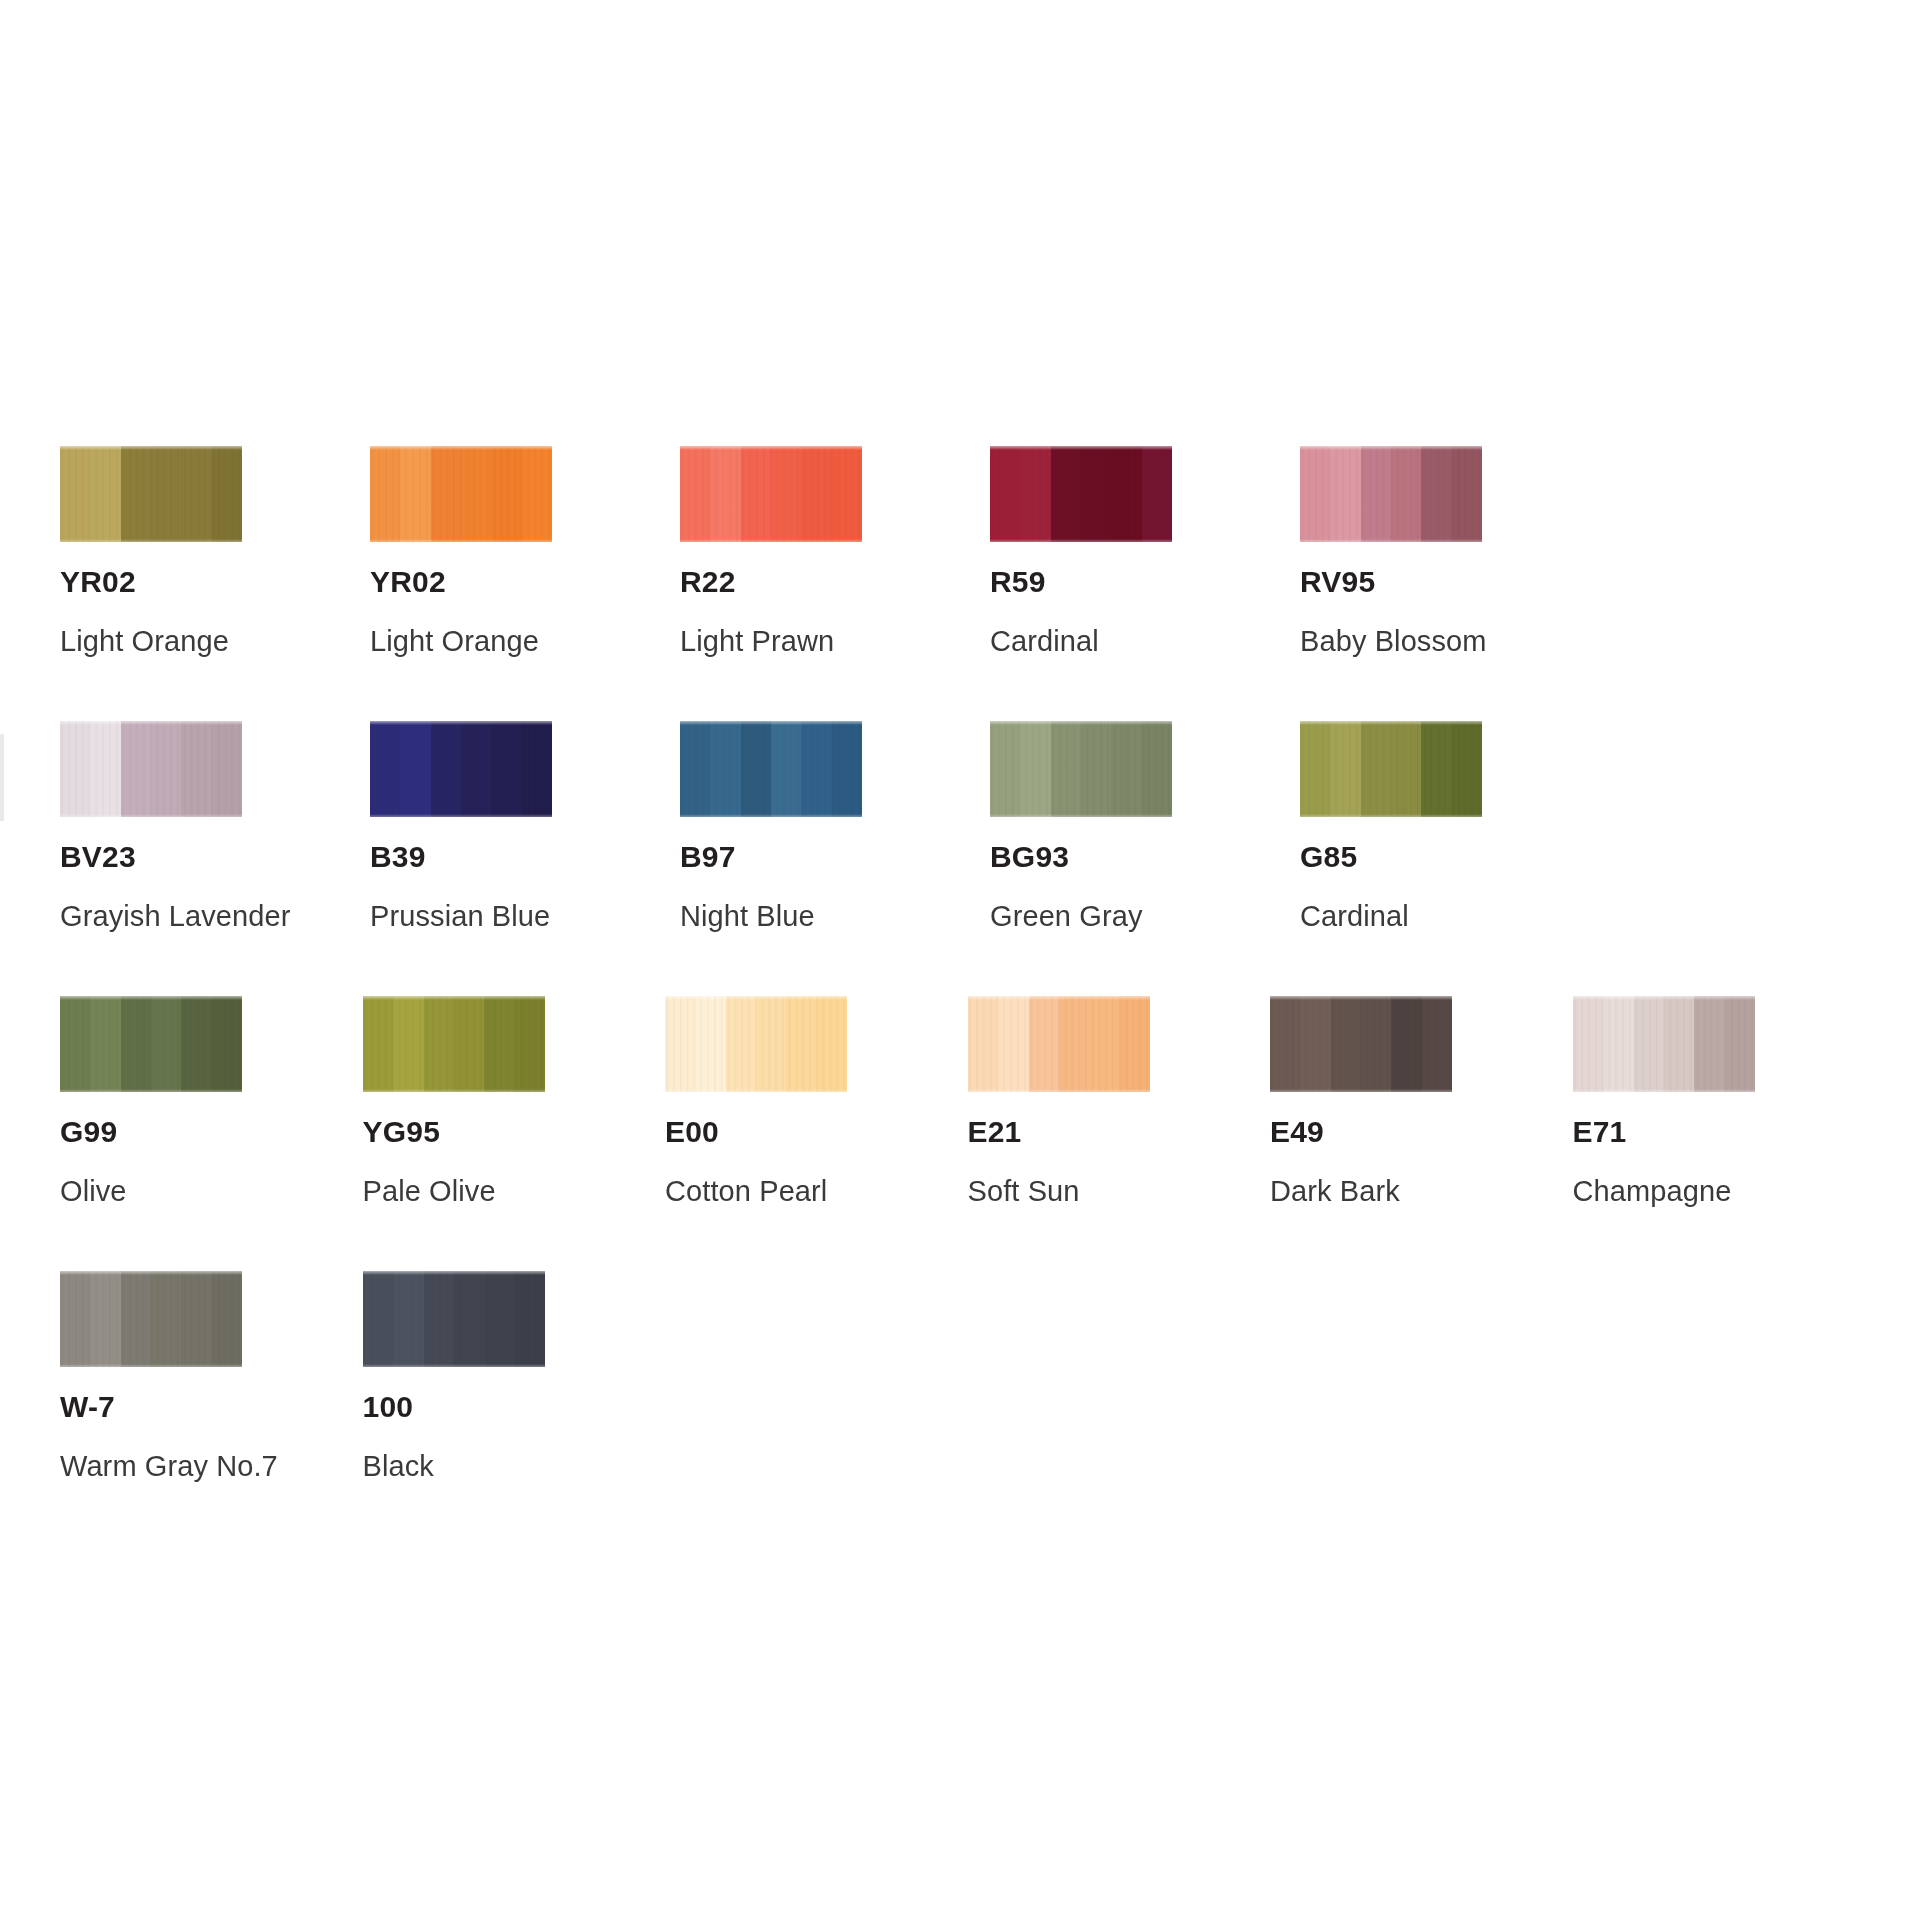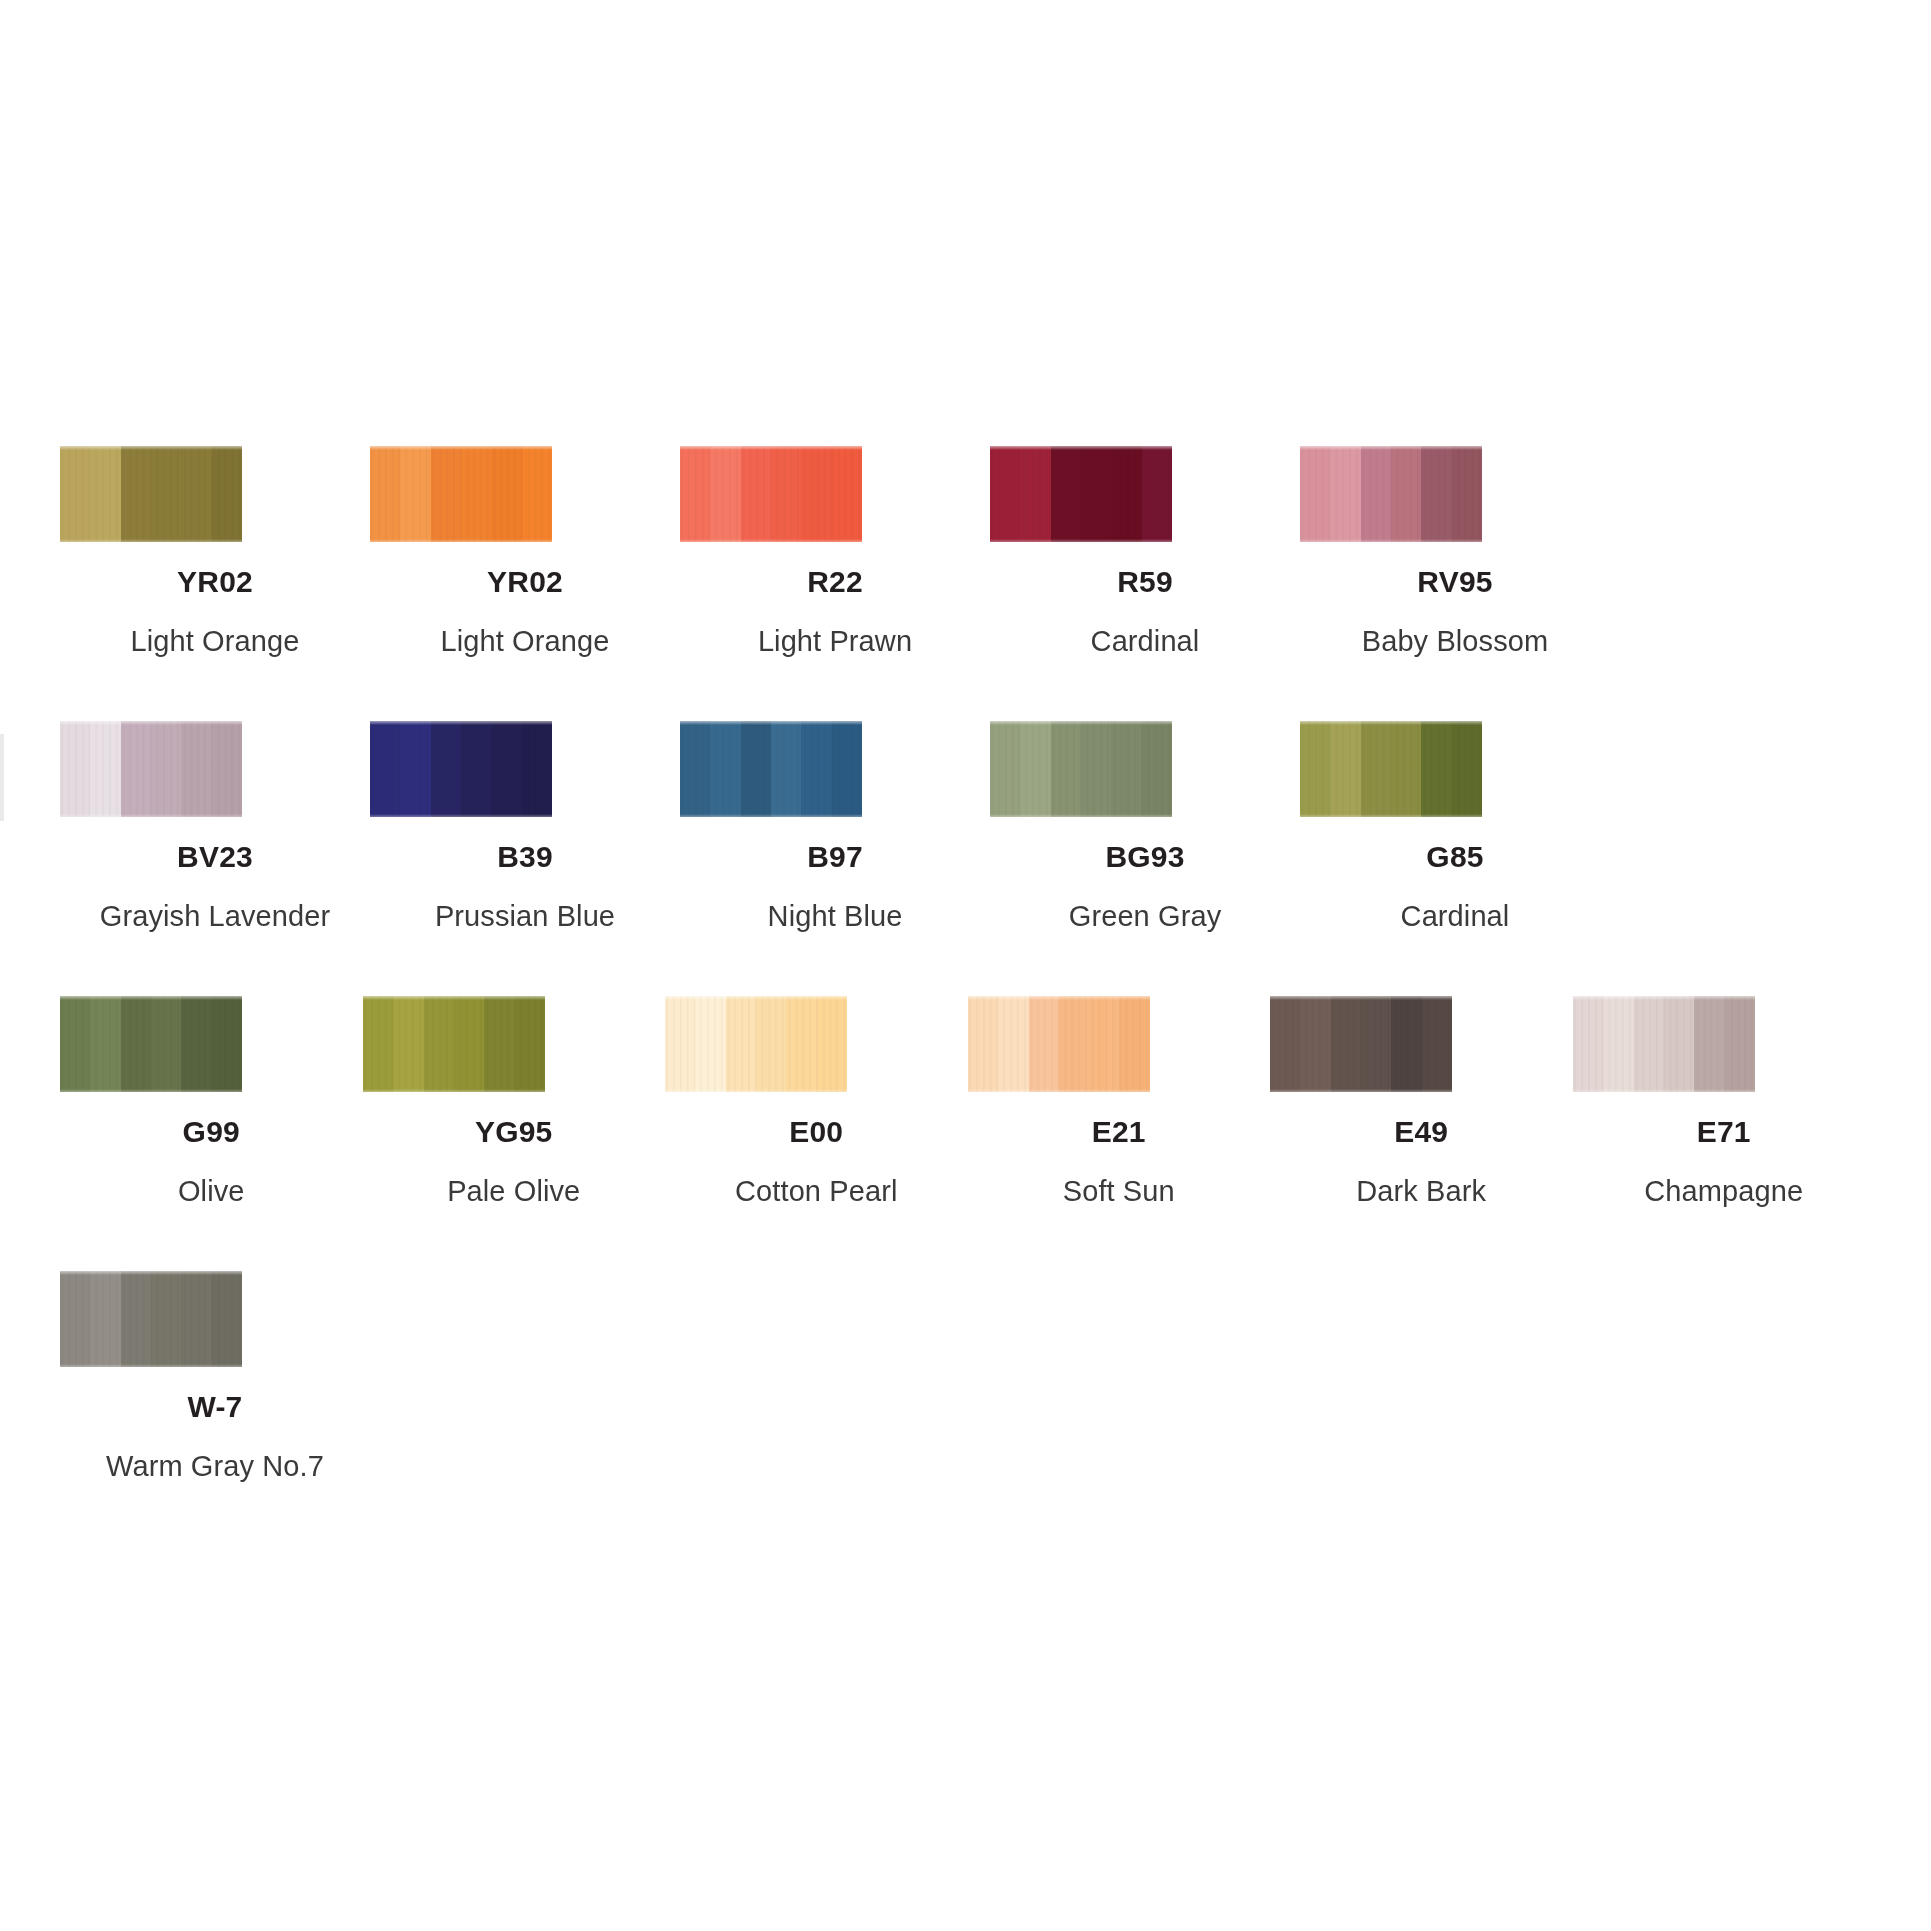--- a/index.html
+++ b/index.html
@@ -42,21 +42,20 @@
 
   .row {
     display: flex;
     flex-direction: row;
     height: 275px;
   }
 
   .cell {
     width: 310px;
     box-sizing: border-box;
-    text-align: center;
   }
 
   .swatch {
     width: 182px;
     height: 96px;
     position: relative;
     overflow: hidden;
   }
 
   
@@ -285,20 +284,30 @@
         <div class="cell">
           <div class="swatch">
             <div class="bands" style="background: linear-gradient(90deg, rgb(141, 136, 129) 0%, rgb(141, 136, 129) 16.667%, rgb(147, 142, 135) 16.667%, rgb(147, 142, 135) 33.333%, rgb(124, 122, 113) 33.333%, rgb(124, 122, 113) 50%, rgb(120, 118, 105) 50%, rgb(120, 118, 105) 66.667%, rgb(117, 115, 103) 66.667%, rgb(117, 115, 103) 83.333%, rgb(111, 109, 98) 83.333%, rgb(111, 109, 98) 100%);"></div>
             <div class="grain"></div>
             <div class="softtop"></div>
             <div class="softbottom"></div>
           </div>
           <div class="code">W-7</div>
           <div class="name">Warm Gray No.7</div>
         </div>
+        <div class="cell">
+          <div class="swatch">
+            <div class="bands" style="background: linear-gradient(90deg, rgb(74, 79, 92) 0%, rgb(74, 79, 92) 16.667%, rgb(77, 82, 96) 16.667%, rgb(77, 82, 96) 33.333%, rgb(69, 74, 86) 33.333%, rgb(69, 74, 86) 50%, rgb(65, 69, 79) 50%, rgb(65, 69, 79) 66.667%, rgb(62, 66, 76) 66.667%, rgb(62, 66, 76) 83.333%, rgb(59, 63, 73) 83.333%, rgb(59, 63, 73) 100%);"></div>
+            <div class="grain"></div>
+            <div class="softtop"></div>
+            <div class="softbottom"></div>
+          </div>
+          <div class="code">100</div>
+          <div class="name">Black</div>
+        </div>
         <div class="cell empty"></div>
         <div class="cell empty"></div>
         <div class="cell empty"></div>
         <div class="cell empty"></div>
       </div>
     </div>
 </div>
 
 
 </body></html>

